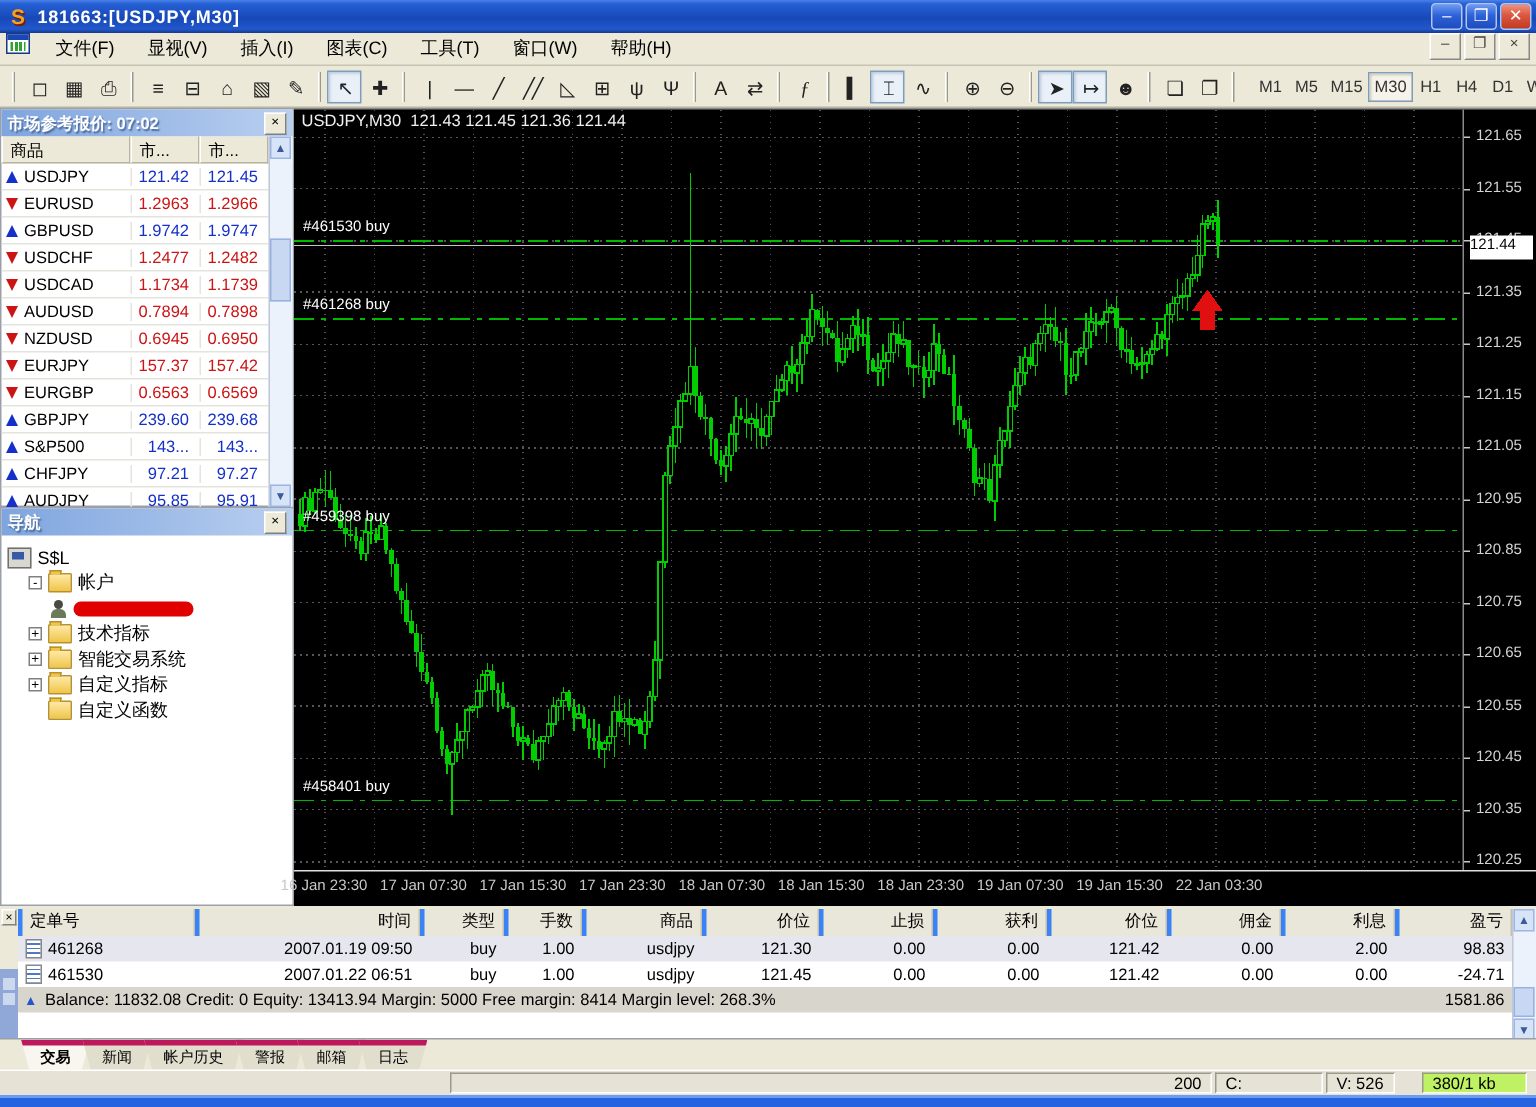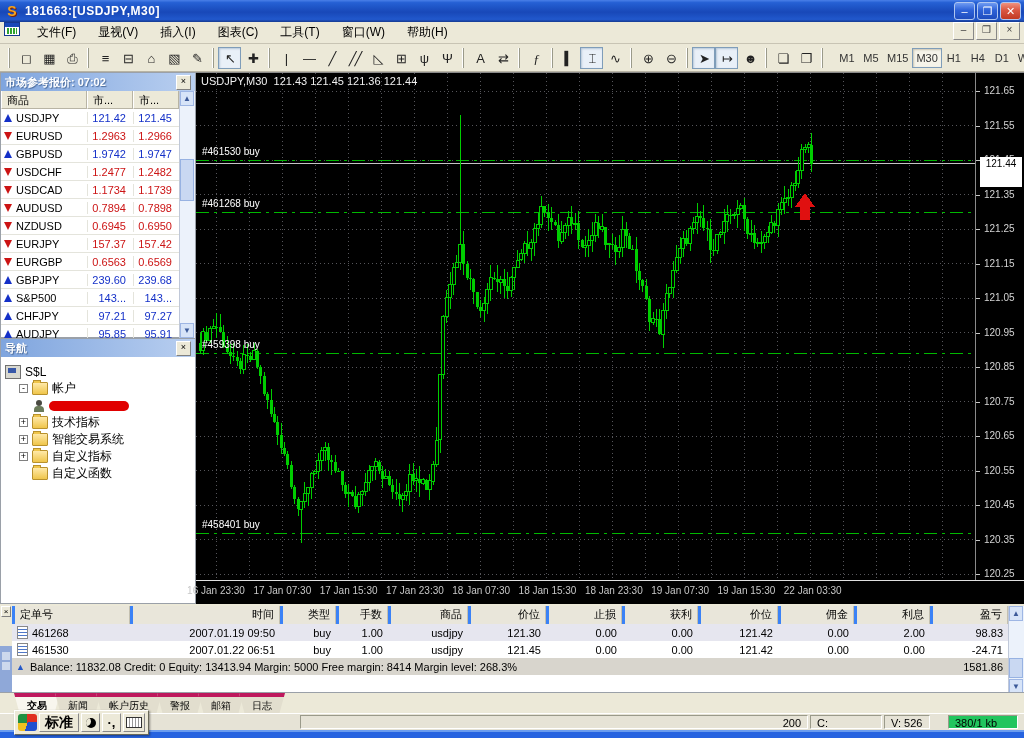--- a/index.html
+++ b/index.html
@@ -81,22 +81,22 @@
   .person-icon::after{content:"";position:absolute;left:1px;top:6px;width:10px;height:6px;border-radius:4px 4px 0 0;background:#6a7a5a;}
   .redbar{width:80px;height:10px;background:#E00000;border-radius:5px;}
   
   .chart{position:absolute;left:196px;top:72px;width:828px;height:532px;background:#000;
     border-top:1px solid #8a8a8a;box-sizing:border-box;}
   .ohlc{position:absolute;left:5px;top:2px;color:#F0F0F0;font-size:11px;white-space:pre;}
   .olabel{position:absolute;color:#fff;font-size:10px;white-space:nowrap;}
   .paxis{position:absolute;left:779px;top:0;width:49px;height:507px;border-left:1px solid #8a8a8a;box-sizing:border-box;}
   .ptick{position:absolute;left:0;width:48px;height:13px;color:#D4D4D4;font-size:10px;padding-left:8px;box-sizing:border-box;}
   .ptick::before{content:"";position:absolute;left:0;top:6px;width:4px;height:1px;background:#C8C8C8;}
-  .pbox{position:absolute;left:4px;width:42px;height:30px;background:#fff;color:#000;font-size:10px;
-    text-align:center;line-height:13px;}
+  .pbox{position:absolute;left:4px;width:42px;height:16px;background:#fff;color:#000;font-size:10px;
+    line-height:13px;}
   .taxis{position:absolute;left:0;top:507px;width:828px;height:25px;border-top:1px solid #E0E0E0;box-sizing:border-box;}
   .tlabel{position:absolute;top:4px;width:70px;margin-left:-35px;text-align:center;color:#C8C8C8;font-size:10px;white-space:nowrap;}
   
   .terminal{position:absolute;left:0;top:604px;width:1024px;height:88px;background:#fff;
     border-top:2px solid #ECE9D8;box-sizing:border-box;}
   .termstrip{position:absolute;left:0;top:0;width:12px;height:108px;background:linear-gradient(180deg,#ECE9D8 0 42px,#8FA8D8 42px 100%);}
   .stripx{position:absolute;left:1px;top:2px;width:10px;height:11px;background:#ECE9D8;border:1px solid;
     border-color:#fff #808080 #808080 #fff;font-size:8px;line-height:9px;text-align:center;box-sizing:border-box;}
   .stripglyph{position:absolute;left:2px;width:8px;height:8px;background:rgba(255,255,255,.55);}
   .g1{top:48px;} .g2{top:58px;}
@@ -131,21 +131,21 @@
     display:flex;align-items:center;justify-content:center;}
   .moon{width:10px;height:10px;border-radius:50%;background:#000;position:relative;overflow:hidden;}
   .moon::after{content:"";position:absolute;left:-4px;top:-1px;width:9px;height:9px;border-radius:50%;background:#ECE9D8;}
   .kbd{width:14px;height:9px;border:1px solid #333;background:repeating-linear-gradient(90deg,#fff 0 2px,#999 2px 3px);}
   
   .statusbar{position:absolute;left:0;top:713px;width:1024px;height:17px;background:#E6E3D6;
     border-top:1px solid #fff;box-sizing:border-box;}
   .seg{position:absolute;top:1px;height:14px;font-size:11px;line-height:14px;padding:0 6px;
     border:1px solid;border-color:#9a9a8a #fff #fff #9a9a8a;box-sizing:border-box;background:#E6E3D6;}
   .seg.right{text-align:right;}
-  .seg.green{background:#22c55e;color:#000;}
+  .seg.green{background:#bef264;color:#000;}
   .taskbar{position:absolute;left:0;top:730px;width:1024px;height:8px;
     background:linear-gradient(180deg,#6A9CEF 0 2px,#2663E0 2px 100%);}
   
   .imepanel{position:absolute;left:250px;top:688px;width:525px;height:50px;background:#fff;
     border:1px solid #7C9AD0;z-index:50;box-sizing:border-box;color:#1E50C8;font-size:13px;}
   .imerow1{height:24px;display:flex;align-items:center;border-bottom:1px solid #E8EDF8;}
   .imesep{width:1px;height:16px;background:#C8D4EE;margin:0 8px;}
   .imeitem{white-space:nowrap;}
   .imeitem.engine{margin-left:12px;font-weight:bold;}
   .sp1{flex:1.6;} .sp2{flex:1;}
@@ -954,26 +954,15 @@
     </div>
 
   <div class="statusbar" id="statusbar">
       <span class="seg right" style="left: 300px; width: 508px;">200</span>
       <span class="seg " style="left: 810px; width: 72px;">C: 121.2500</span>
       <span class="seg " style="left: 884px; width: 46px;">V: 526</span>
       <span class="seg green" style="left: 948px; width: 70px;">380/1 kb</span>
     </div>
   <div class="taskbar"></div>
 
-  <div class="imebar">
-    <span class="imelogo"></span>
-    <span class="imebtn" style="font-size:14px;padding:0 5px;">标准</span>
-    <span class="imebtn">
-        <span class="moon"></span>
-      </span>
-    <span class="imebtn">·,</span>
-    <span class="imebtn">
-        <span class="kbd"></span>
-      </span>
-  </div>
 
 
 </div>
 
 </body></html>

